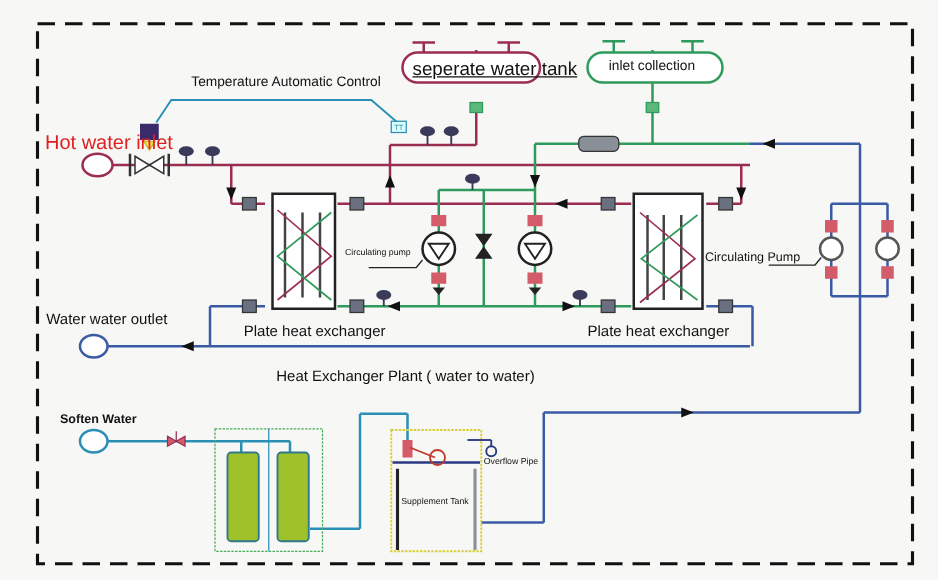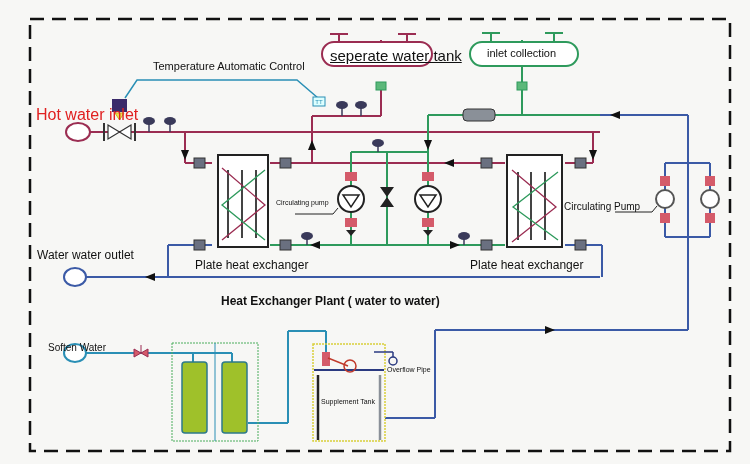--- a/index.html
+++ b/index.html
@@ -232,16 +232,16 @@
 
 <div class="lbl" style="left:153px;top:60px;font-size:11px;">Temperature Automatic Control</div>
 <div class="lbl" style="left:36px;top:106px;font-size:16px;color:#e02020;">Hot water inlet</div>
 <div class="lbl" style="left:330px;top:47px;font-size:15px;text-decoration:underline;">seperate water tank</div>
 <div class="lbl" style="left:487px;top:47px;font-size:11px;">inlet collection</div>
 <div class="lbl" style="left:276px;top:199px;font-size:7px;">Circulating pump</div>
 <div class="lbl" style="left:564px;top:201px;font-size:10px;">Circulating Pump</div>
 <div class="lbl" style="left:195px;top:258px;font-size:12px;">Plate heat exchanger</div>
 <div class="lbl" style="left:470px;top:258px;font-size:12px;">Plate heat exchanger</div>
 <div class="lbl" style="left:37px;top:248px;font-size:12px;">Water water outlet</div>
-<div class="lbl" style="left:221px;top:294px;font-size:12px;font-weight:bold;">Heat Exchanger Plant ( water to water)</div>
-<div class="lbl" style="left:48px;top:342px;font-size:10px;font-weight:normal;">Soften Water</div>
+<div class="lbl" style="left:221px;top:294px;font-size:12px;font-weight:normal;">Heat Exchanger Plant ( water to water)</div>
+<div class="lbl" style="left:48px;top:330px;font-size:10px;font-weight:bold;">Soften Water</div>
 <div class="lbl" style="left:387px;top:366px;font-size:7px;">Overflow Pipe</div>
 <div class="lbl" style="left:321px;top:398px;font-size:7px;">Supplement Tank</div>
 
 </body></html>

